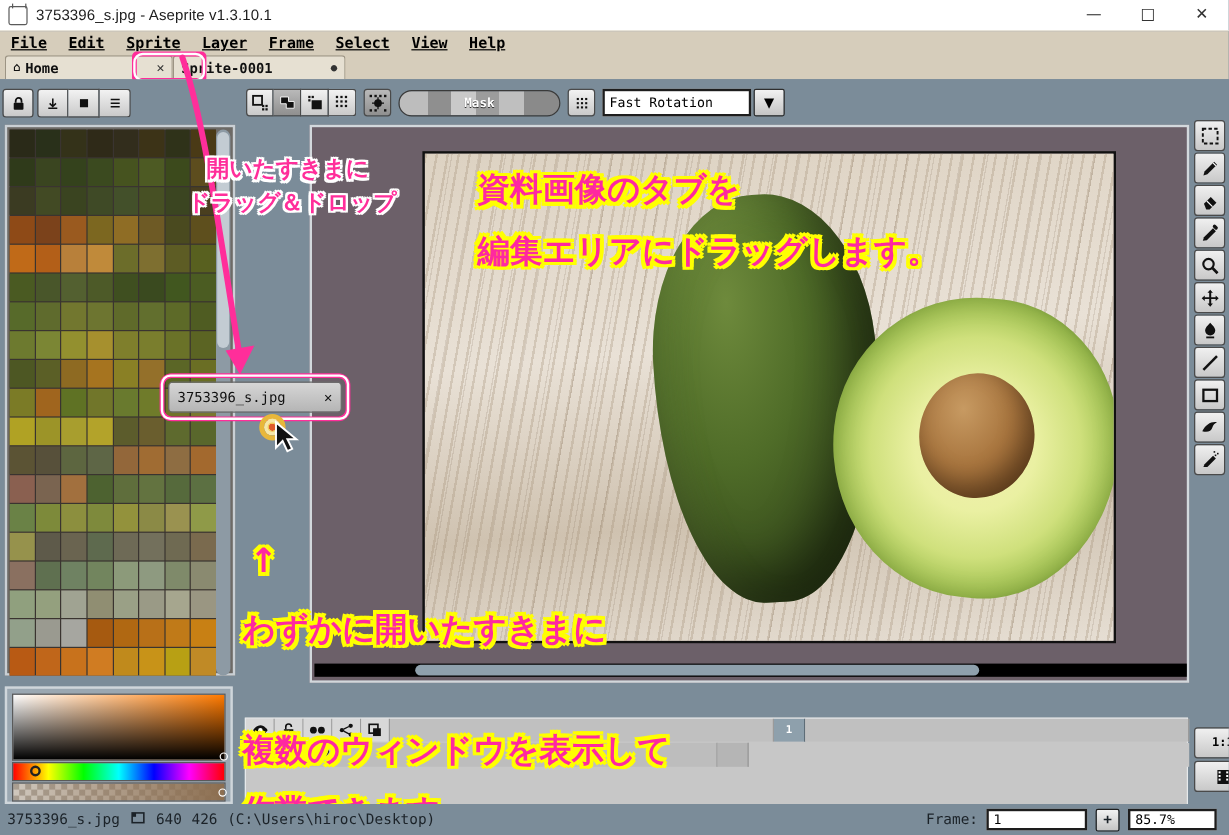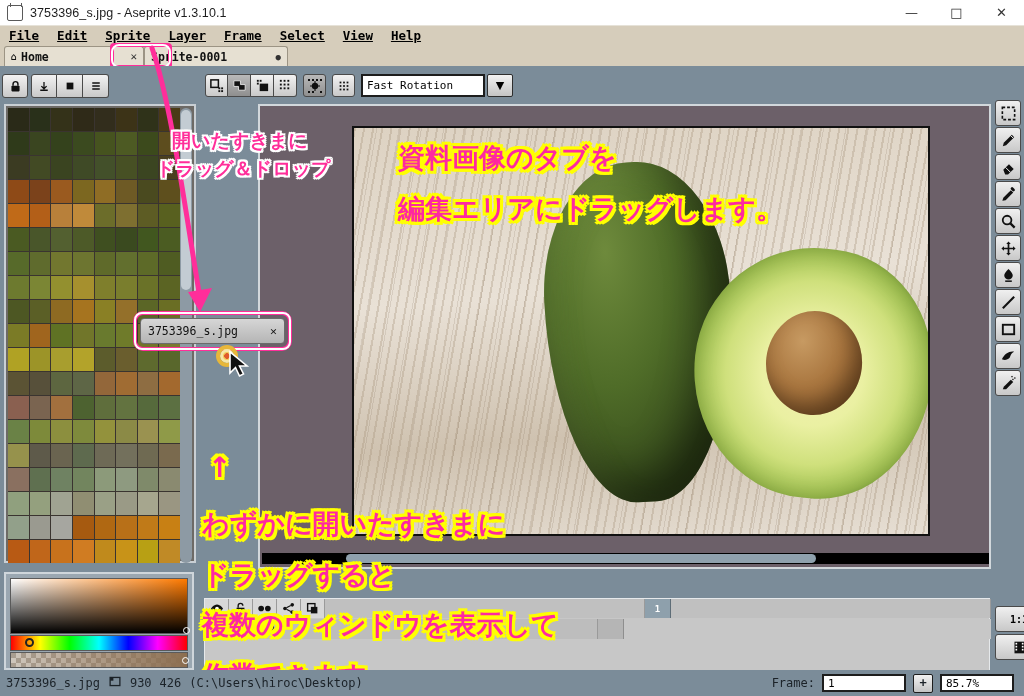--- a/index.html
+++ b/index.html
@@ -425,20 +425,23 @@
             <rect x="5" y="1" width="2" height="2"></rect>
             <rect x="9" y="1" width="2" height="2"></rect>
             <rect x="13" y="1" width="2" height="2"></rect>
             <rect x="1" y="13" width="2" height="2"></rect>
             <rect x="5" y="13" width="2" height="2"></rect>
             <rect x="13" y="13" width="2" height="2"></rect>
             <circle cx="8" cy="8" r="3.2"></circle>
             <path d="M8 3v10M3 8h10" stroke="#111" stroke-width="1.1"></path>
           </g>
         </svg>
+    </div>
+    <div id="maskbtn">
+      <span>Mask</span>
     </div>
     <div class="abtn">
       <svg width="14" height="14" viewBox="0 0 16 16">
           <g fill="#111">
             <rect x="3" y="3" width="2" height="2"></rect>
             <rect x="7" y="3" width="2" height="2"></rect>
             <rect x="11" y="3" width="2" height="2"></rect>
             <rect x="3" y="7" width="2" height="2"></rect>
             <rect x="7" y="7" width="2" height="2"></rect>
             <rect x="11" y="7" width="2" height="2"></rect>
@@ -800,35 +803,34 @@
 
   <div class="anno magenta" style="left:172px;top:62px;font-size:19px;">開いたすきまに</div>
   <div class="anno magenta" style="left:156px;top:90px;font-size:19px;">ドラッグ＆ドロップ</div>
 
   <div class="anno yellowline" style="left:398px;top:125px;font-size:27px;">編集エリアにドラッグします。</div>
   <div class="anno yellowline" style="left:398px;top:74px;font-size:27px;">資料画像のタブを</div>
 
   <div class="anno yellowline" style="left:208px;top:385px;font-size:28px;">↑</div>
 
   <div class="anno yellowline" style="left:202px;top:440px;font-size:27px;">わずかに開いたすきまに</div>
-  <div class="anno yellowline" style="left:202px;top:491px;font-size:27px;">ドラッグすると</div>
   <div class="anno yellowline" style="left:202px;top:541px;font-size:27px;">複数のウィンドウを表示して</div>
   <div class="anno yellowline" style="left:202px;top:592px;font-size:27px;">作業できます。</div>
 </div>
 
 <div id="statusbar">
   <div class="sb-left">
     <span>3753396_s.jpg</span>
     <span>
       <svg width="14" height="13" viewBox="0 0 16 16">
           <rect x="2" y="3" width="12" height="10" fill="none" stroke="#1b2228" stroke-width="1.6"></rect>
           <rect x="2" y="3" width="4" height="4" fill="#1b2228"></rect>
         </svg>
     </span>
-    <span>930</span>
+    <span>640</span>
     <span>426</span>
     <span>(C:\Users\hiroc\Desktop)</span>
   </div>
   <div class="sb-right">
     <span>Frame:</span>
     <span class="field" style="width:84px">1</span>
     <span class="plusbtn">+</span>
     <span class="field" style="width:74px">85.7%</span>
   </div>
 </div>

